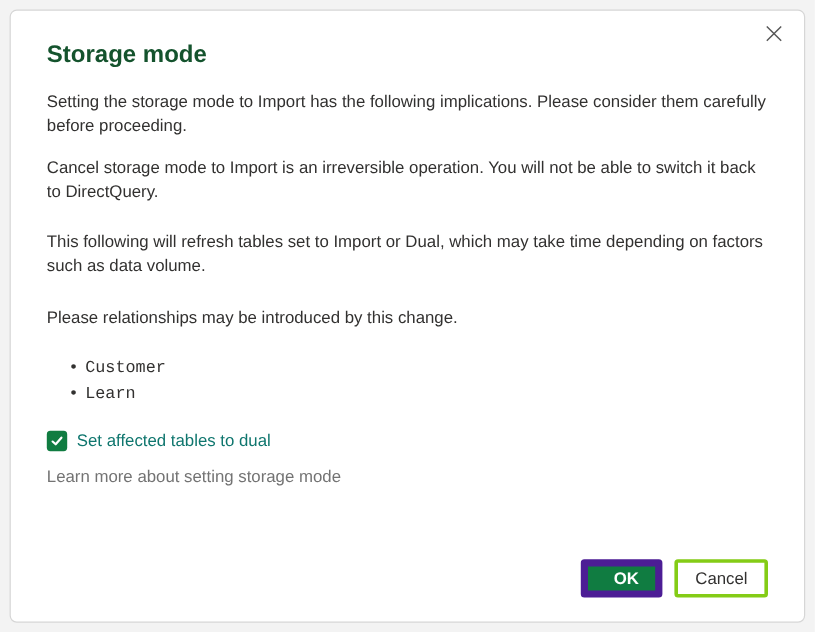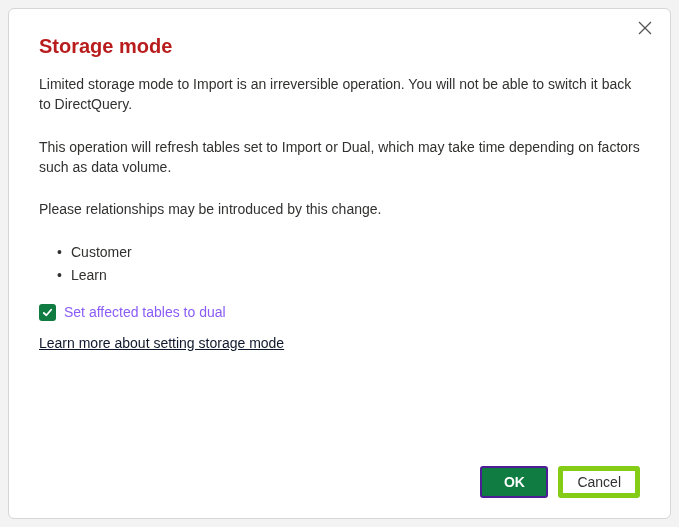--- a/index.html
+++ b/index.html
@@ -27,41 +27,42 @@
       right: 14px;
       width: 18px;
       height: 18px;
       cursor: pointer;
       color: #555;
     }
     .close-btn svg { width: 14px; height: 14px; }
     .title {
       font-size: 20px;
       font-weight: 600;
-      color: #b91c1c;
+      color: #14532d;
       margin-bottom: 16px;
     }
     .body {
       flex: 1;
       color: #323130;
       font-size: 14px;
       line-height: 1.45;
     }
     .para { margin-bottom: 14px; }
     .para-extra { margin-bottom: 22px; }
     .list {
       list-style: none;
       margin: 4px 0 16px 18px;
     }
     .list li {
       position: relative;
       padding-left: 14px;
       line-height: 1.6;
       font-size: 14px;
       color: #323130;
+      font-family: Liberation Mono, monospace;
     }
     .list li::before {
       content: "•";
       position: absolute;
       left: 0;
       color: #323130;
     }
     .checkbox-row {
       display: flex;
       align-items: center;
@@ -74,72 +75,73 @@
       background: #107c41;
       border-radius: 3px;
       display: flex;
       align-items: center;
       justify-content: center;
       cursor: pointer;
     }
     .checkbox svg { width: 11px; height: 11px; stroke: #fff; }
     .checkbox-label {
       font-size: 14px;
-      color: #8b5cf6;
+      color: #0f766e;
     }
     .link {
-      color: #0f172a;
-      text-decoration: underline;
+      color: #737373;
       font-size: 14px;
       cursor: pointer;
     }
     .footer {
       display: flex;
       justify-content: flex-end;
       gap: 10px;
       margin-top: 18px;
     }
     .btn {
       min-width: 68px;
       height: 32px;
       border-radius: 3px;
       font-size: 14px;
       font-family: inherit;
       cursor: pointer;
       padding: 0 14px;
     }
     .btn-primary {
       background: #107c41;
-      border: 2px solid #4c1d95;
+      border: 6px solid #4c1d95;
       color: #fff;
       font-weight: 600;
+      text-align: right;
     }
     .btn-secondary {
       background: #fff;
-      border: 5px solid #84cc16;
+      border: 3px solid #84cc16;
       color: #323130;
     }
   </style>
 </head>
 <body>
 
 <div class="dialog">
 
   <div class="close-btn">
     <svg viewBox="0 0 14 14" fill="none" stroke="currentColor" stroke-width="1.2">
       <line x1="1" y1="1" x2="13" y2="13"></line>
       <line x1="13" y1="1" x2="1" y2="13"></line>
     </svg>
   </div>
 
   <h1 class="title">Storage mode</h1>
 
   <div class="body">
-    <p class="para para-extra">Limited storage mode to Import is an irreversible operation.  You will not be able to switch it back to DirectQuery.</p>
-    <p class="para para-extra">This operation will refresh tables set to Import or Dual, which may take time depending on factors such as data volume.</p>
+    <p class="para">Setting the storage mode to Import has the following implications. Please consider them carefully before proceeding.</p>
+    <p class="para para-extra">Cancel storage mode to Import is an irreversible operation.  You will not be able to switch it back to DirectQuery.</p>
+    <p class="para para-extra">This following will refresh tables set to Import or Dual, which may take time depending on factors such as data volume.</p>
     <p class="para para-extra">Please relationships may be introduced by this change.</p>
 
     <ul class="list">
       <li>Customer</li>
       <li>Learn</li>
     </ul>
 
     <div class="checkbox-row">
       <div class="checkbox">
         <svg viewBox="0 0 12 12" fill="none" stroke-width="2" stroke-linecap="round" stroke-linejoin="round">

